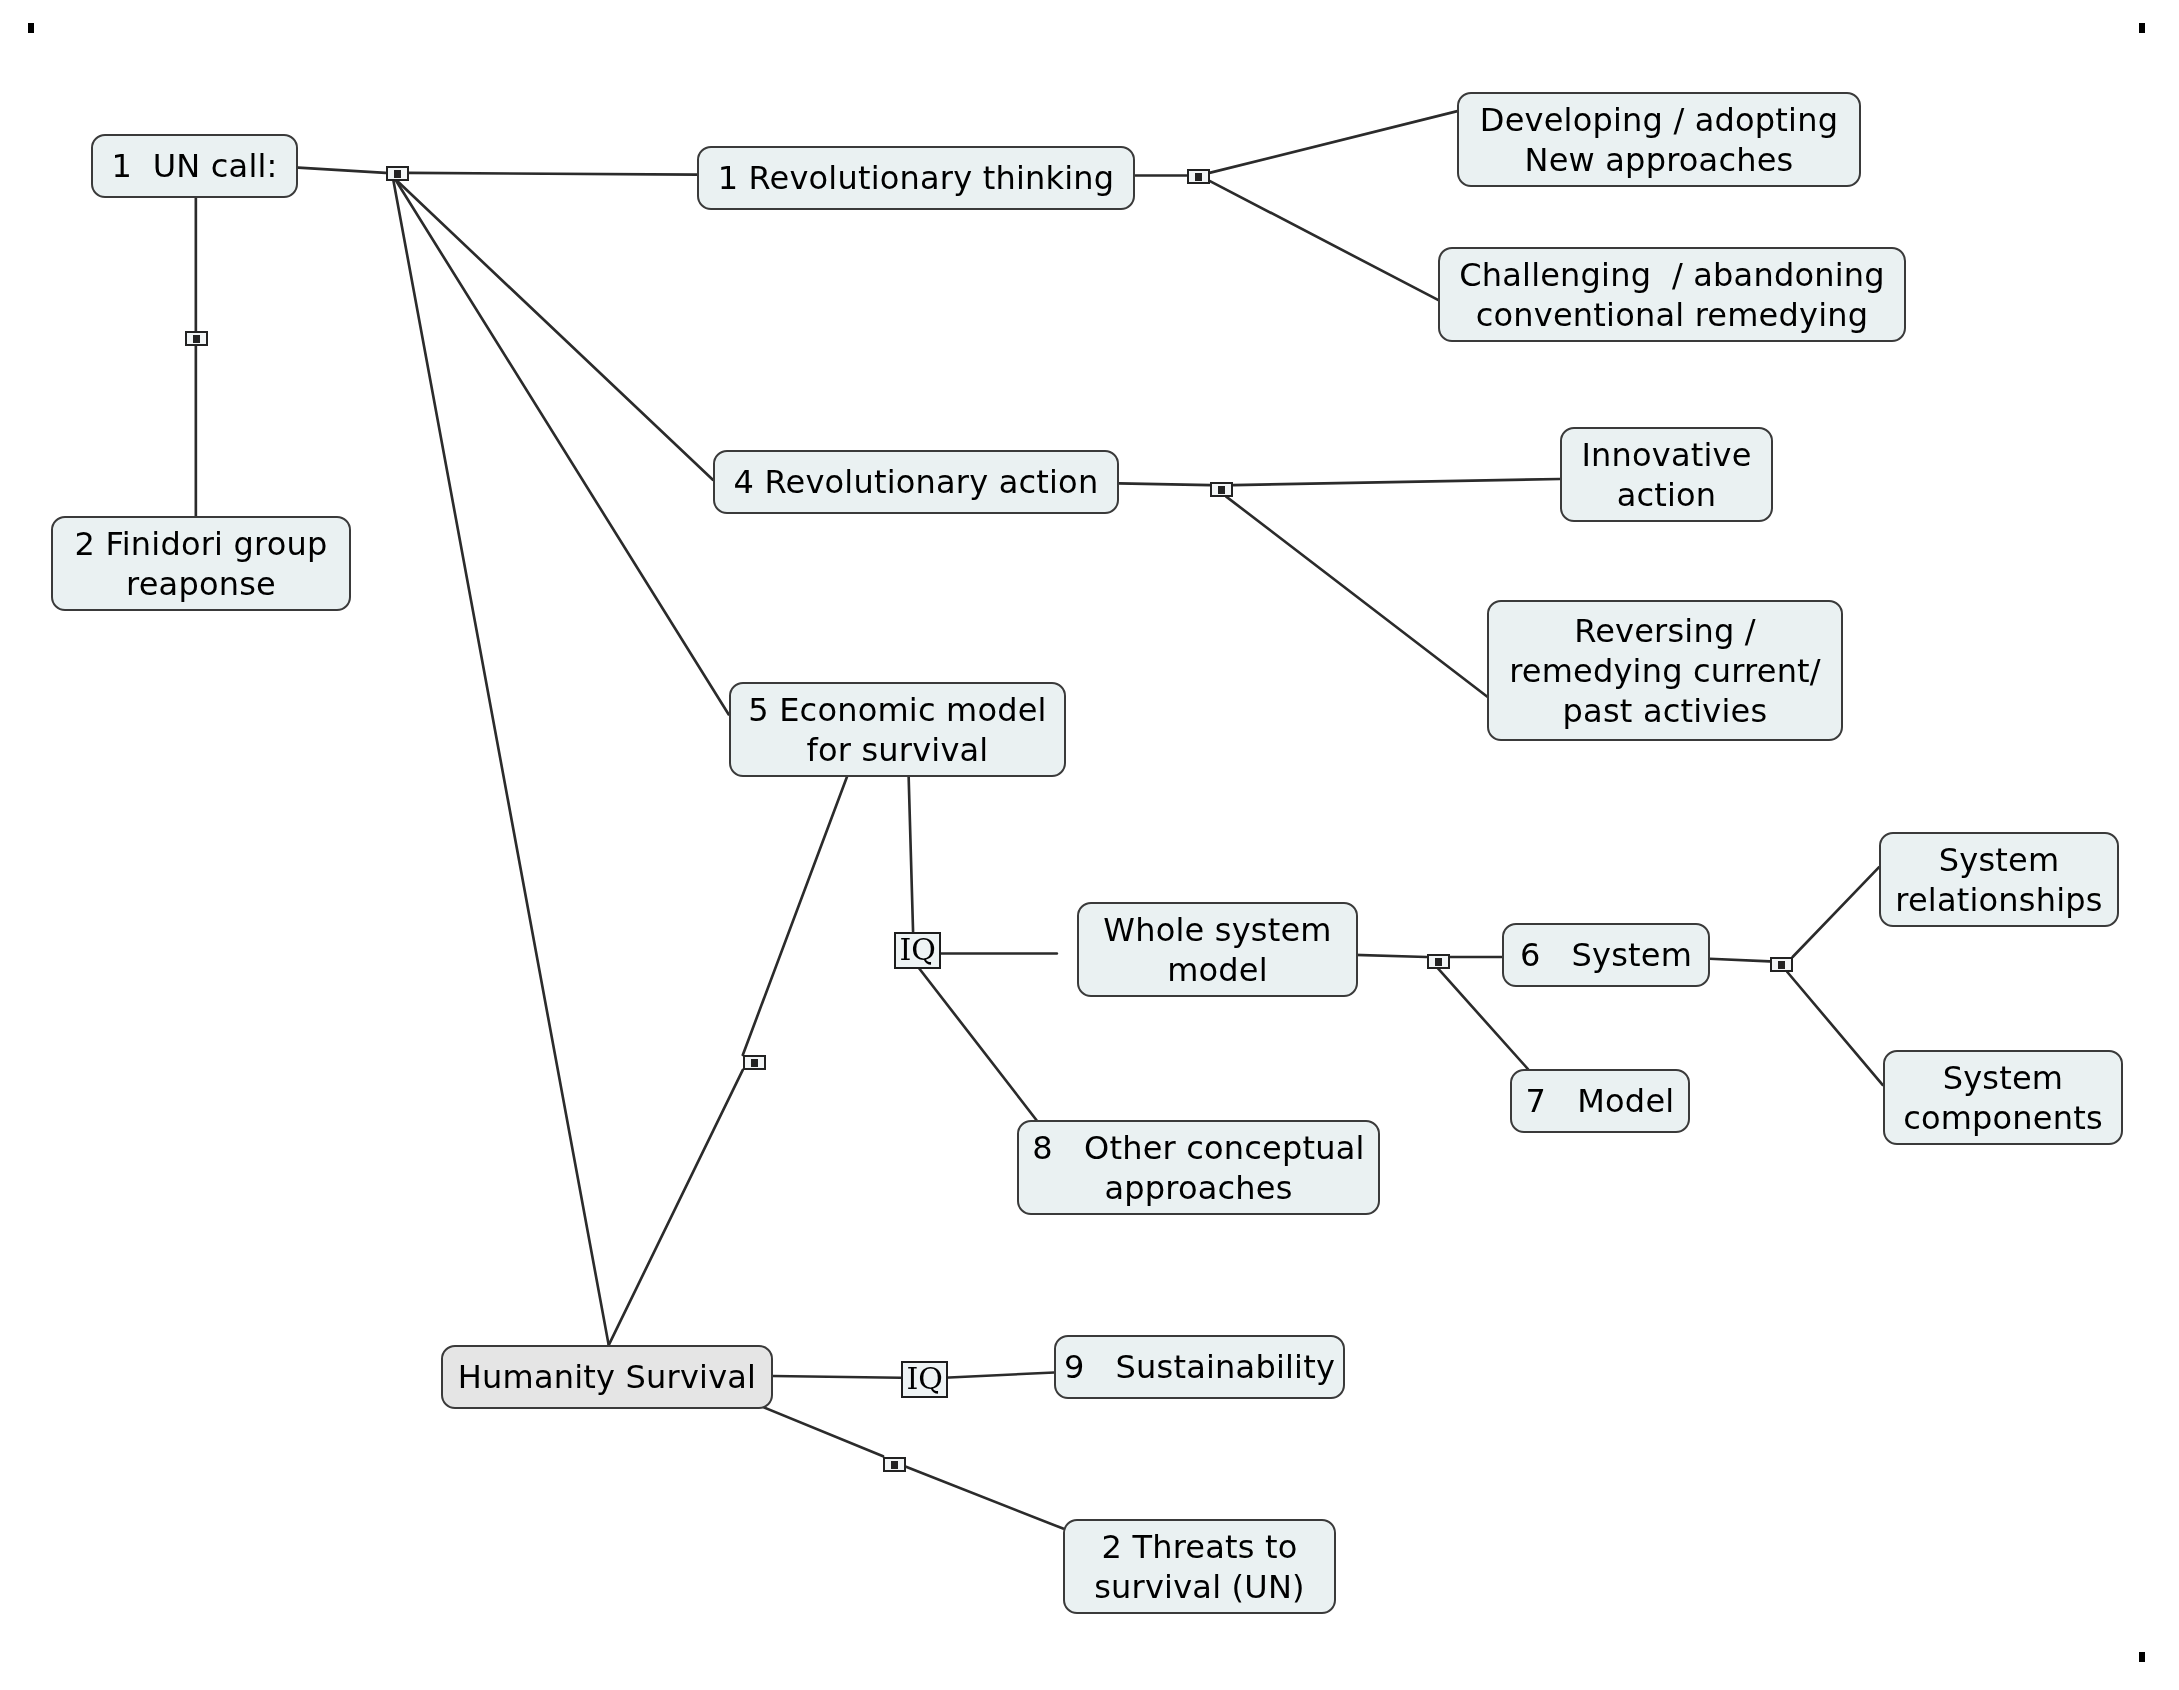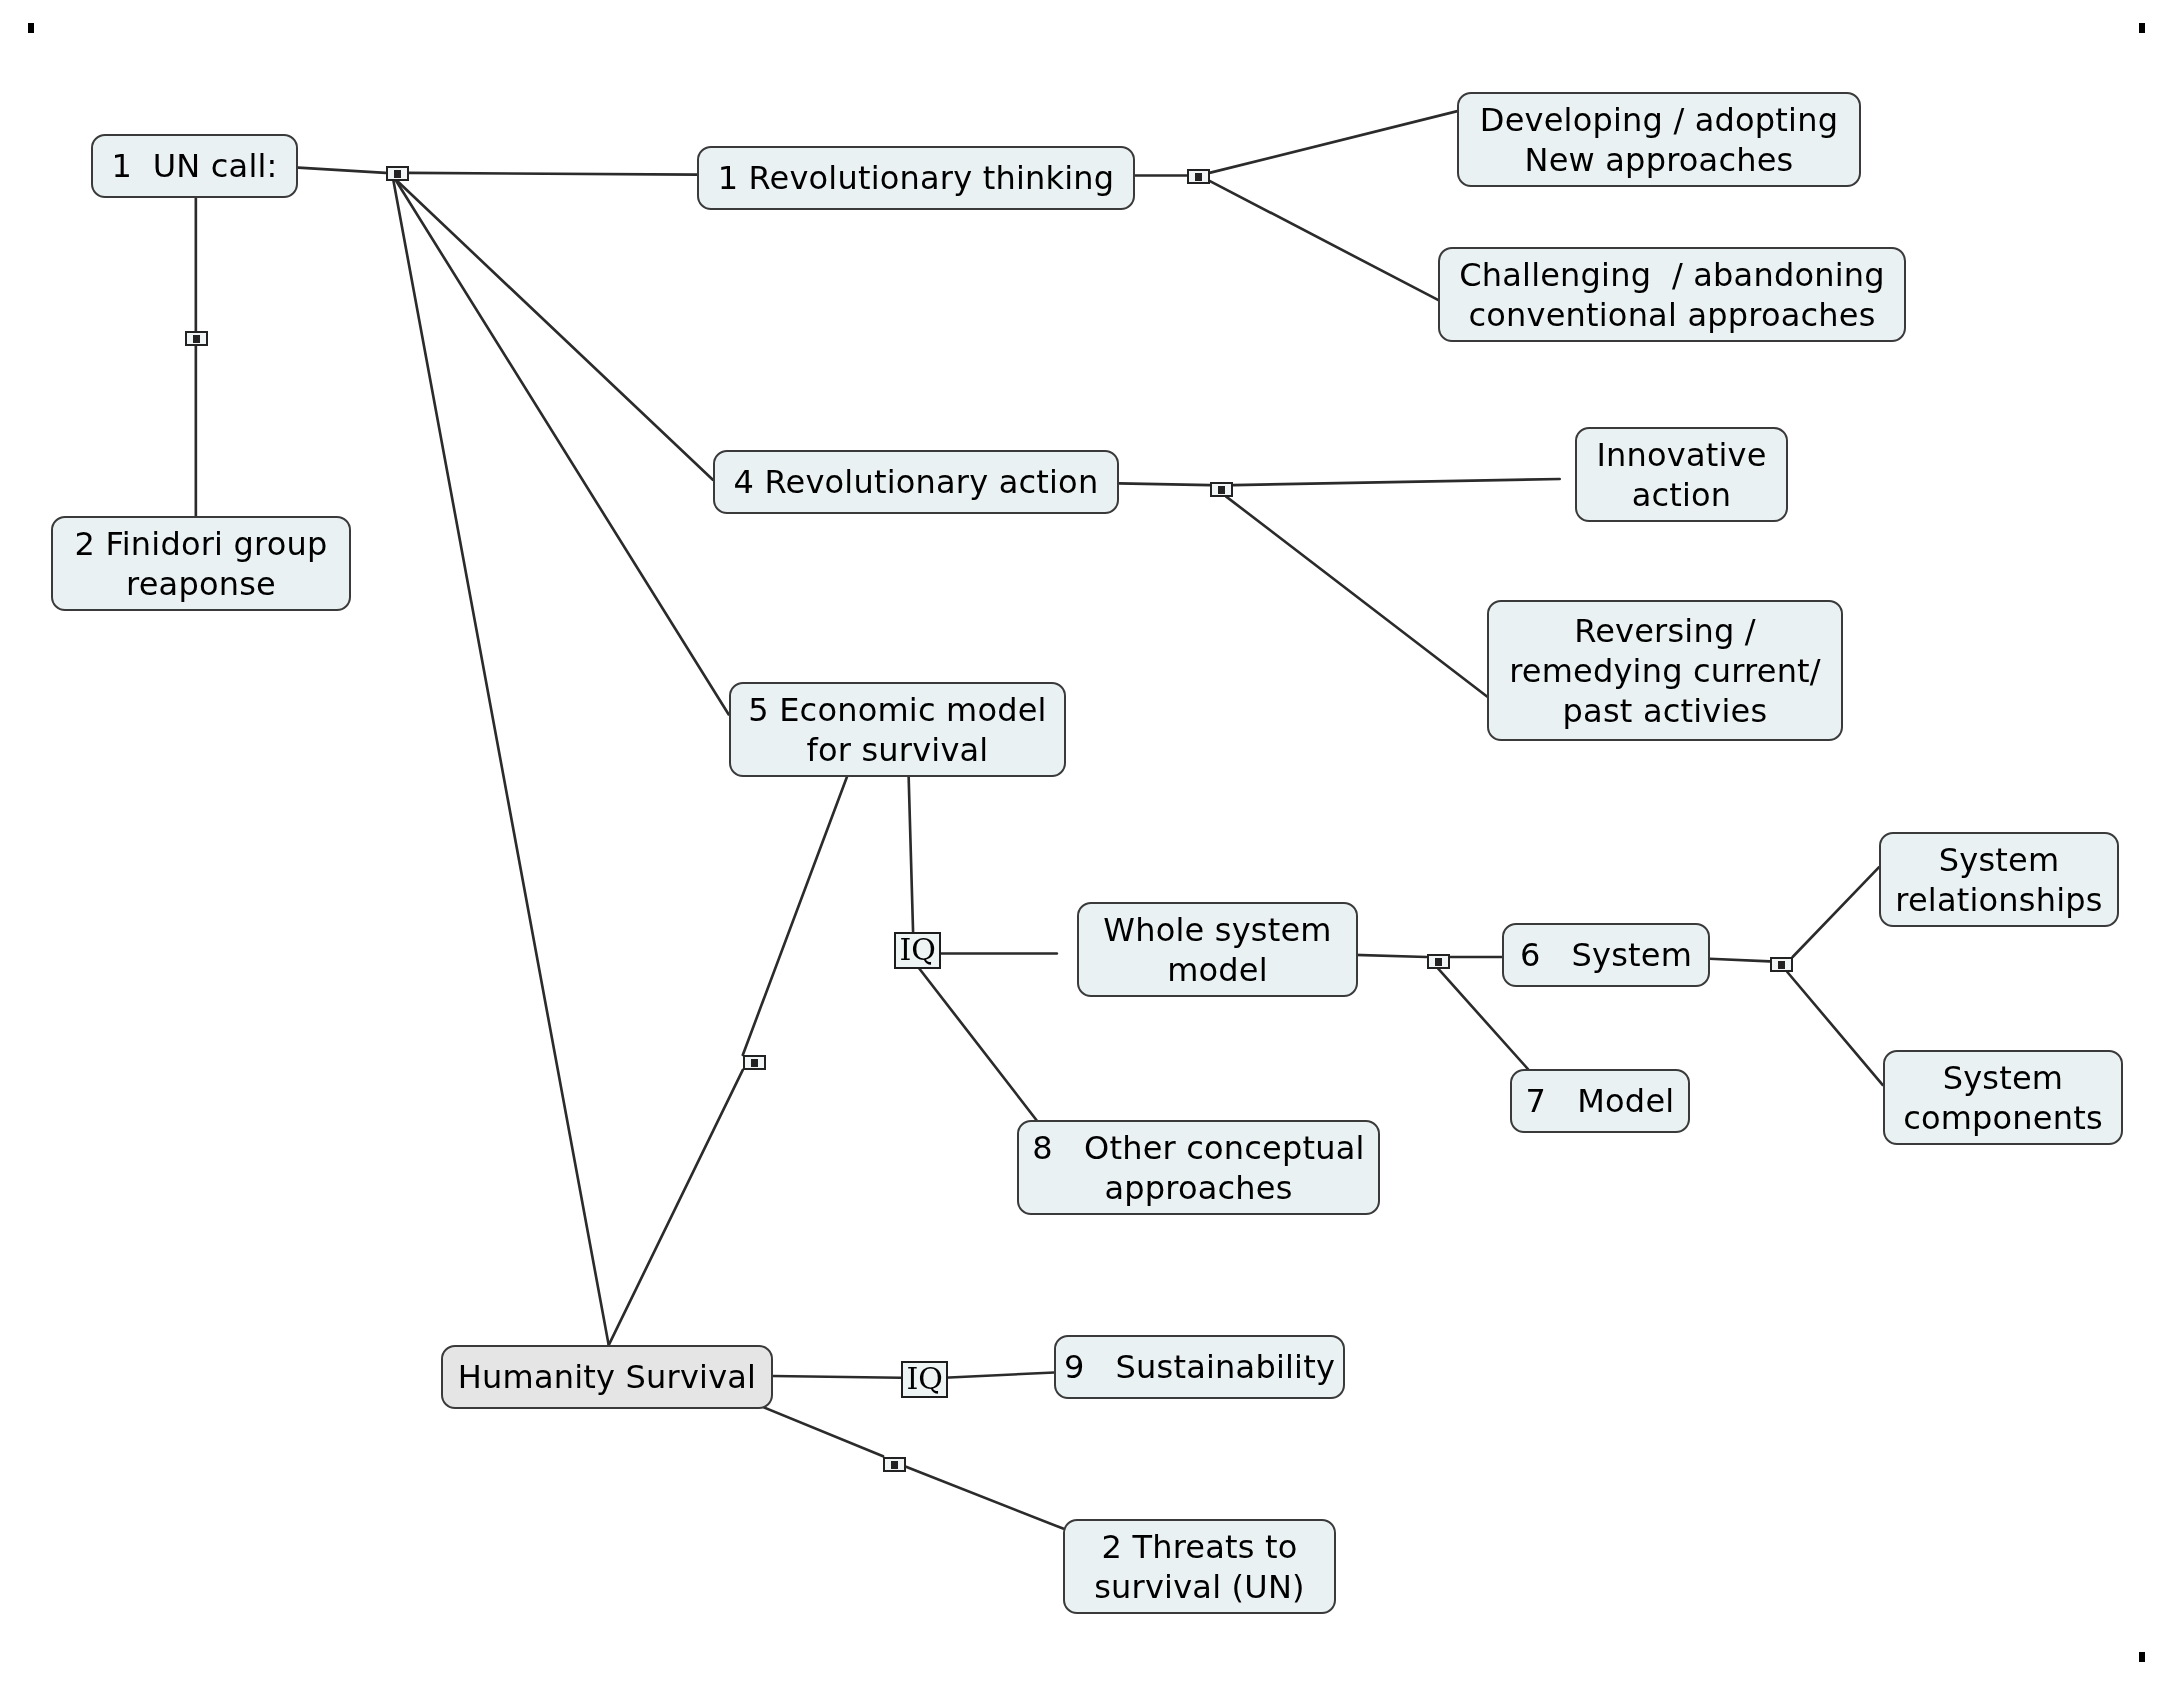--- a/index.html
+++ b/index.html
@@ -129,22 +129,22 @@
       <div class="node" style="left: 1502px; top: 923px; width: 208px; height: 64px; background: rgb(234, 241, 242); border-color: rgb(58, 58, 58); color: rgb(0, 0, 0);">6   System</div>
       <div class="node" style="left: 1510px; top: 1069px; width: 180px; height: 64px; background: rgb(234, 241, 242); border-color: rgb(58, 58, 58); color: rgb(0, 0, 0);">7   Model</div>
       <div class="node" style="left: 1017px; top: 1120px; width: 363px; height: 95px; background: rgb(234, 241, 242); border-color: rgb(58, 58, 58); color: rgb(0, 0, 0);">8   Other conceptual
 approaches</div>
       <div class="node" style="left: 1054px; top: 1335px; width: 291px; height: 64px; background: rgb(234, 241, 242); border-color: rgb(58, 58, 58); color: rgb(0, 0, 0);">9   Sustainability</div>
       <div class="node" style="left: 1063px; top: 1519px; width: 273px; height: 95px; background: rgb(234, 241, 242); border-color: rgb(58, 58, 58); color: rgb(0, 0, 0);">2 Threats to
 survival (UN)</div>
       <div class="node" style="left: 1457px; top: 92px; width: 404px; height: 95px; background: rgb(234, 241, 242); border-color: rgb(58, 58, 58); color: rgb(0, 0, 0);">Developing / adopting
 New approaches</div>
       <div class="node" style="left: 1438px; top: 247px; width: 468px; height: 95px; background: rgb(234, 241, 242); border-color: rgb(58, 58, 58); color: rgb(0, 0, 0);">Challenging  / abandoning
-conventional approaches</div>
-      <div class="node" style="left: 1560px; top: 427px; width: 213px; height: 95px; background: rgb(234, 241, 242); border-color: rgb(58, 58, 58); color: rgb(0, 0, 0); margin-left: 15px;">Innovative
+conventional remedying</div>
+      <div class="node" style="left: 1560px; top: 427px; width: 213px; height: 95px; background: rgb(234, 241, 242); border-color: rgb(58, 58, 58); color: rgb(0, 0, 0);">Innovative
 action</div>
       <div class="node" style="left: 1487px; top: 600px; width: 356px; height: 141px; background: rgb(234, 241, 242); border-color: rgb(58, 58, 58); color: rgb(0, 0, 0);">Reversing /
 remedying current/
 past activies</div>
       <div class="node" style="left: 1057px; top: 902px; width: 281px; height: 95px; background: rgb(234, 241, 242); border-color: rgb(58, 58, 58); color: rgb(0, 0, 0); margin-left: 20px;">Whole system
 model</div>
       <div class="node" style="left: 441px; top: 1345px; width: 332px; height: 64px; background: #e5e5e5; border-color: rgb(58, 58, 58); color: rgb(0, 0, 0);">Humanity Survival</div>
       <div class="node" style="left: 1879px; top: 832px; width: 240px; height: 95px; background: rgb(234, 241, 242); border-color: rgb(58, 58, 58); color: rgb(0, 0, 0);">System
 relationships</div>
       <div class="node" style="left: 1883px; top: 1050px; width: 240px; height: 95px; background: rgb(234, 241, 242); border-color: rgb(58, 58, 58); color: rgb(0, 0, 0);">System

